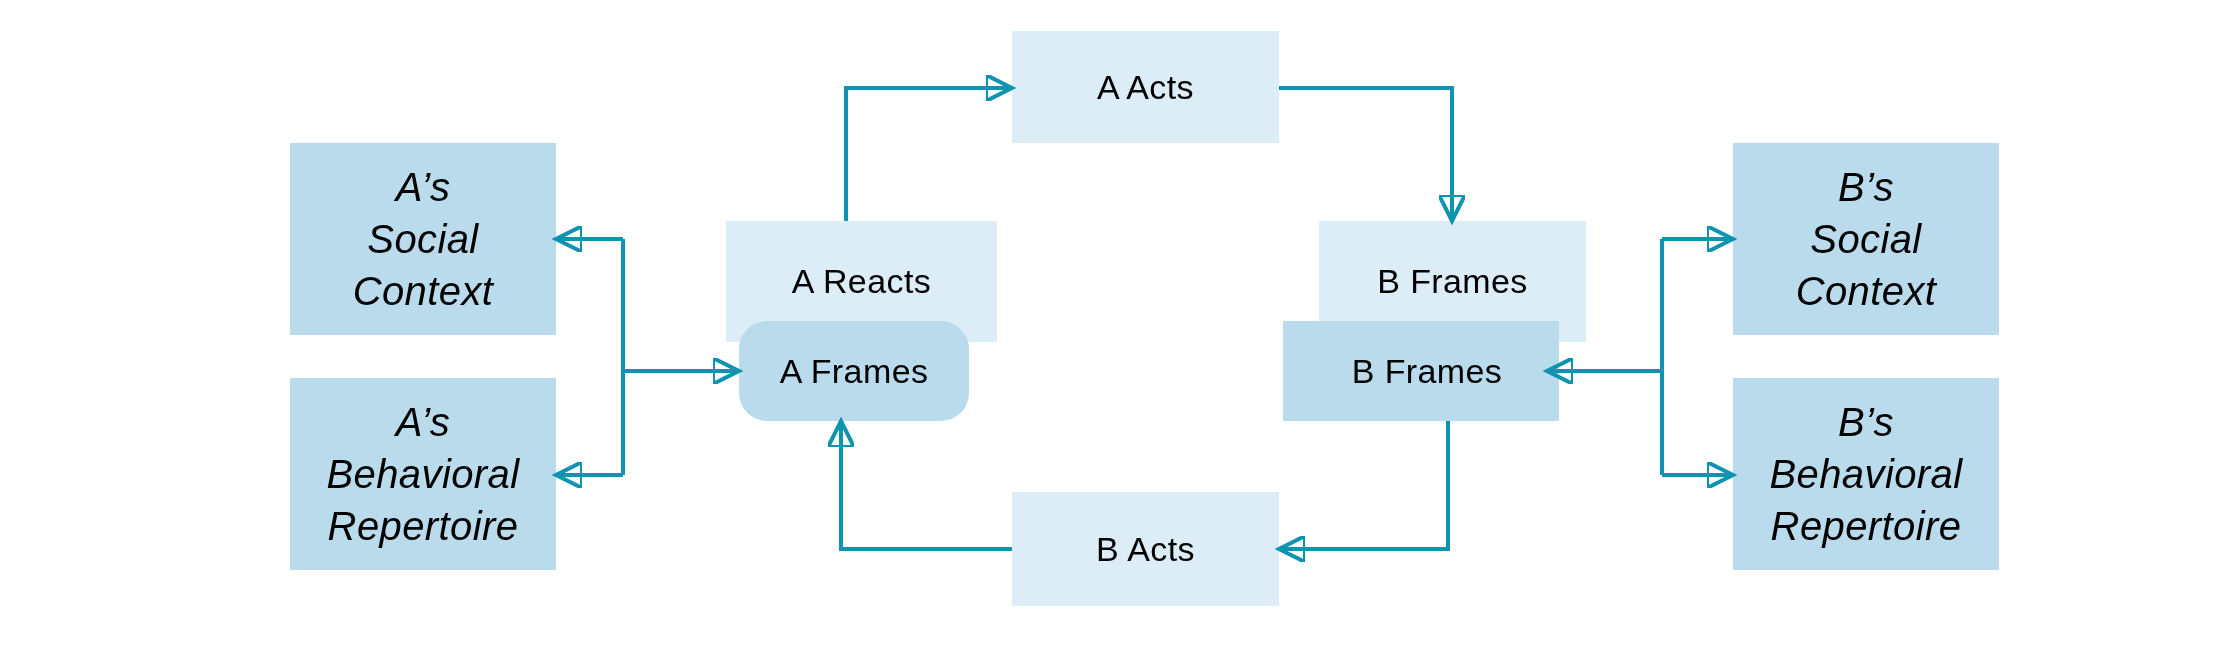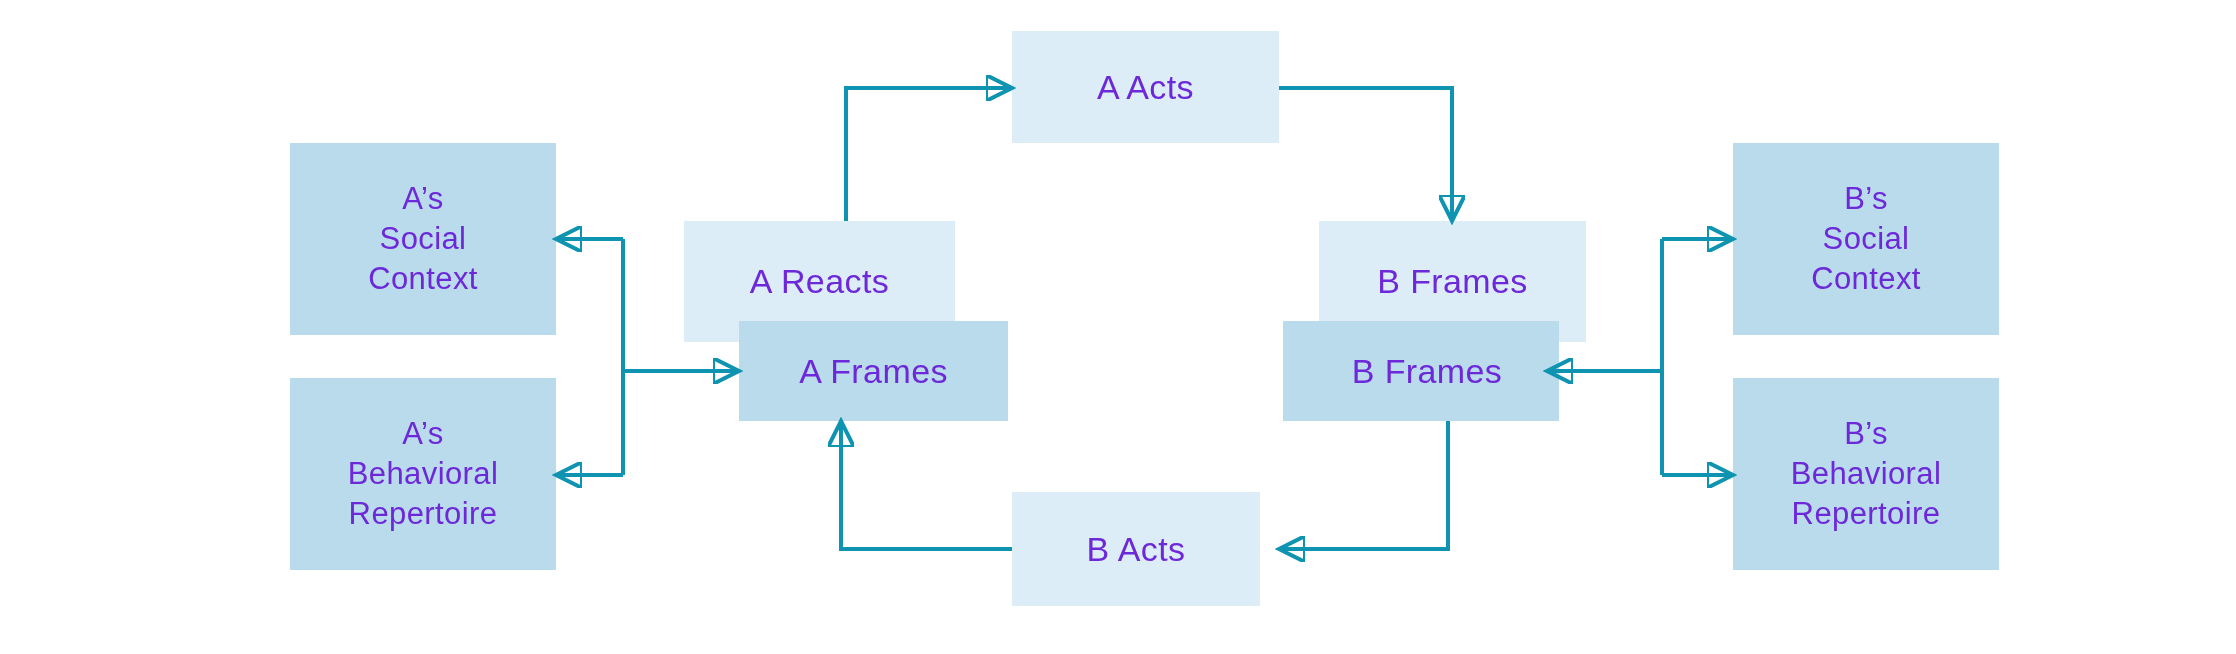--- a/index.html
+++ b/index.html
@@ -6,41 +6,41 @@
   .canvas{
     position:relative;
     width:2236px;height:654px;
     background:#ffffff;
     font-family:"Liberation Sans", sans-serif;
     overflow:hidden;
   }
   .box{
     position:absolute;
     display:flex;align-items:center;justify-content:center;
-    text-align:center;color:#6d28d9;
+    text-align:center;color:#000000;
   }
   .box span{
     white-space:pre-line;
     font-size:34px;
     letter-spacing:.4px;
     line-height:1.3;
   }
-  .box.side span{font-size:31px;}
+  .box.side span{font-size:40px;font-style:italic;}
   .light{background:#dcedf7;}
   .dark{background:#b9dbeb;}
 
   
   #a-social  {left:290px; top:143px; width:266px; height:192px;}
   #a-behav   {left:290px; top:378px; width:266px; height:192px;}
-  #a-reacts  {left:684px; top:221px; width:271px; height:121px; z-index:1;justify-content:center;}
-  #a-frames  {left:739px; top:321px; width:269px; height:100px; z-index:2;}
+  #a-reacts  {left:726px; top:221px; width:271px; height:121px; z-index:1;justify-content:center;}
+  #a-frames  {left:739px; top:321px; width:230px; height:100px; z-index:2;border-radius:28px;}
   #a-acts    {left:1012px; top:31px;  width:267px; height:112px;}
   #b-reacts  {left:1319px; top:221px; width:267px; height:121px; z-index:1;}
   #b-frames  {left:1283px; top:321px; width:264px; height:100px; z-index:2;padding-left:12px;}
-  #b-acts    {left:1012px; top:492px; width:248px; height:114px;}
+  #b-acts    {left:1012px; top:492px; width:267px; height:114px;}
   #b-social  {left:1733px; top:143px; width:266px; height:192px;}
   #b-behav   {left:1733px; top:378px; width:266px; height:192px;}
 
   .arrows{
     position:absolute;left:0;top:0;width:2236px;height:654px;
     z-index:3;pointer-events:none;
   }
   .arrows path{
     fill:none;
     stroke:#0e93b0;

